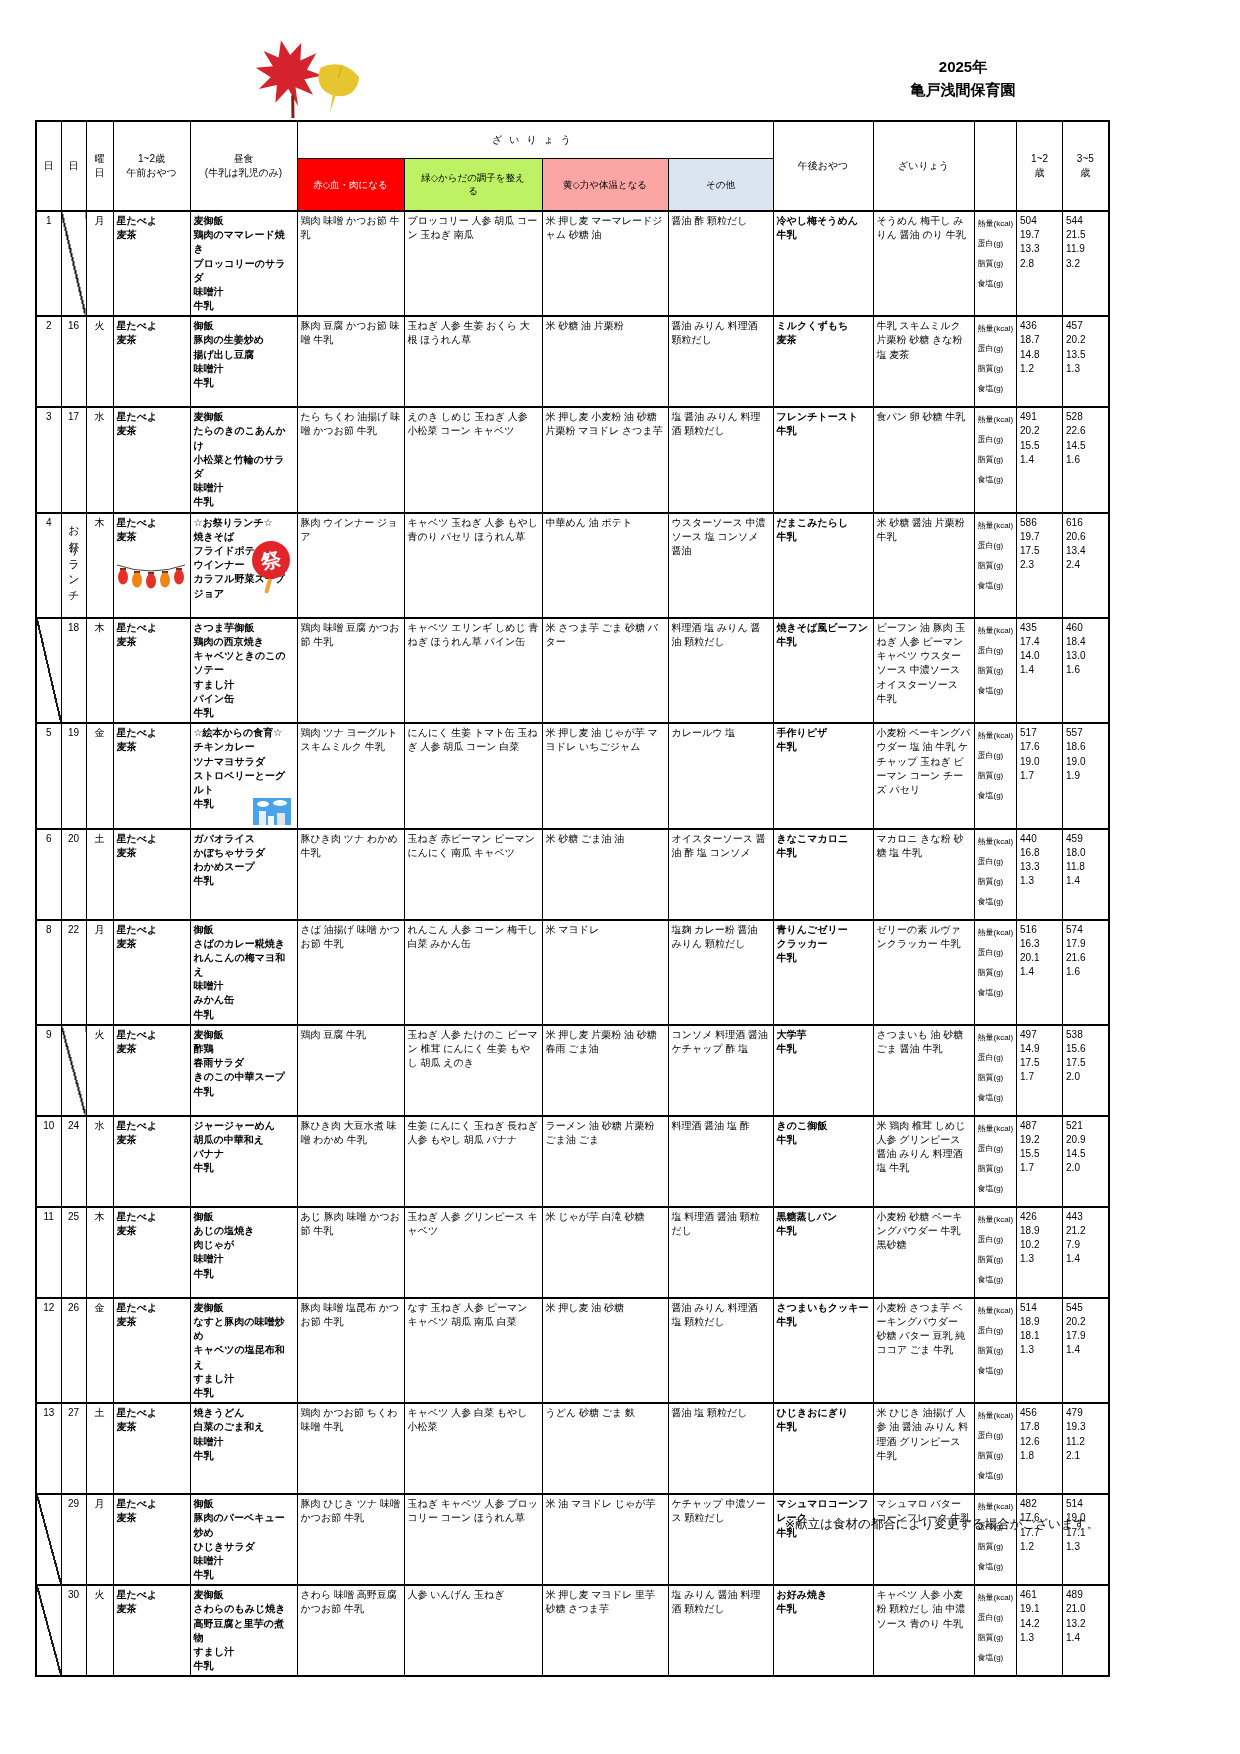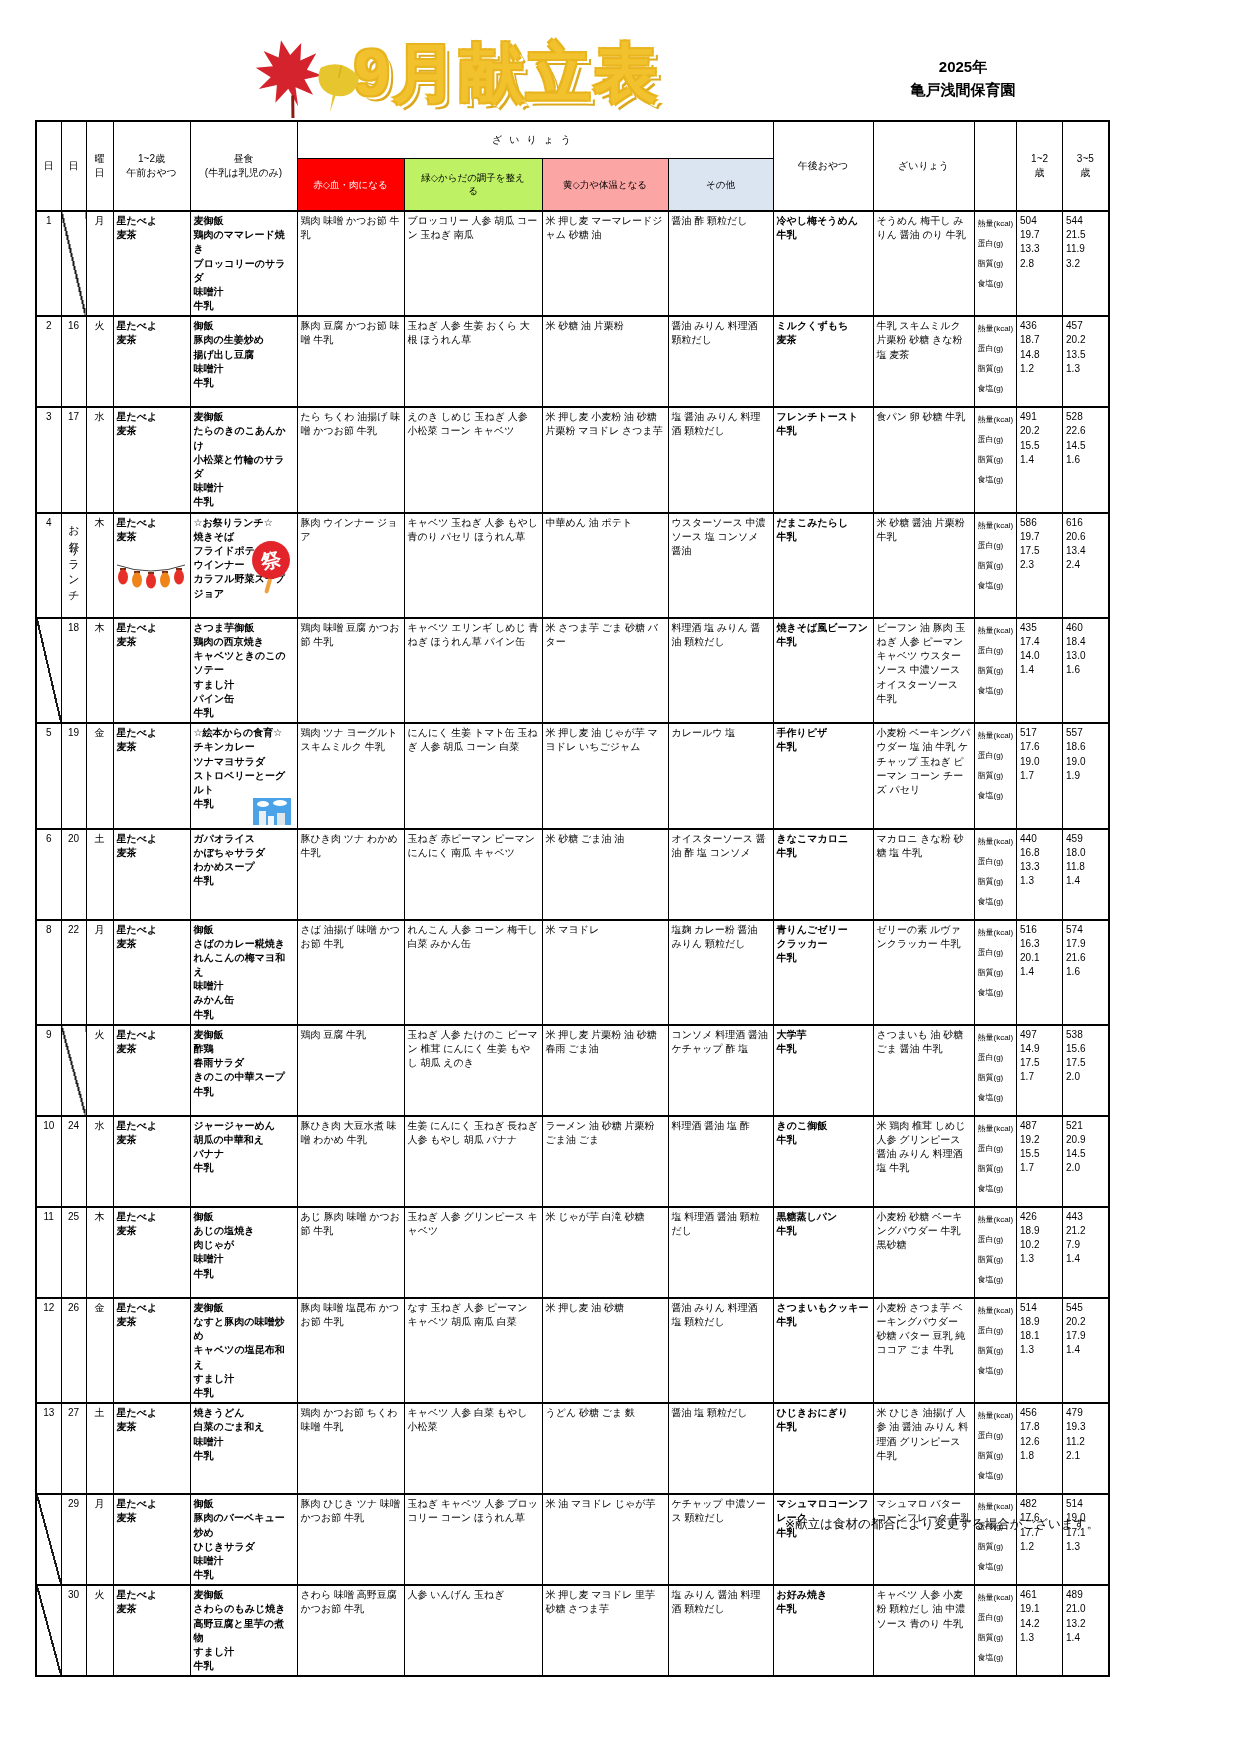--- a/index.html
+++ b/index.html
@@ -61,21 +61,20 @@
 
   <div class="title-row">
     <svg class="leaf-maple" width="74" height="84" viewBox="0 0 100 112">
       <path d="M50 4 L58 26 L76 13 L70 36 L93 31 L76 50 L95 62 L70 62 L77 85 L56 70 L54 96 L46 70 L25 85 L32 62 L7 62 L26 50 L9 33 L32 36 L24 13 L42 26 Z" fill="#d5232e"></path>
       <path d="M50 80 L44 110" stroke="#8a1a12" stroke-width="4" fill="none"></path>
     </svg>
     <svg class="leaf-ginkgo" width="48" height="56" viewBox="0 0 100 112">
       <path d="M50 108 L47 72 C18 70 4 48 9 22 Q50 -8 91 22 C96 48 82 70 53 72 Z" fill="#e6c52e"></path>
       <path d="M50 8 L50 34" stroke="#d3b01c" stroke-width="3"></path>
     </svg>
-    <div class="title-text">9月献立表</div>
   </div>
 
   <div class="school">
     <div>2025年</div>
     <div>亀戸浅間保育園</div>
   </div>
 
   <table class="menu">
     <colgroup>
       <col style="width:25px">

